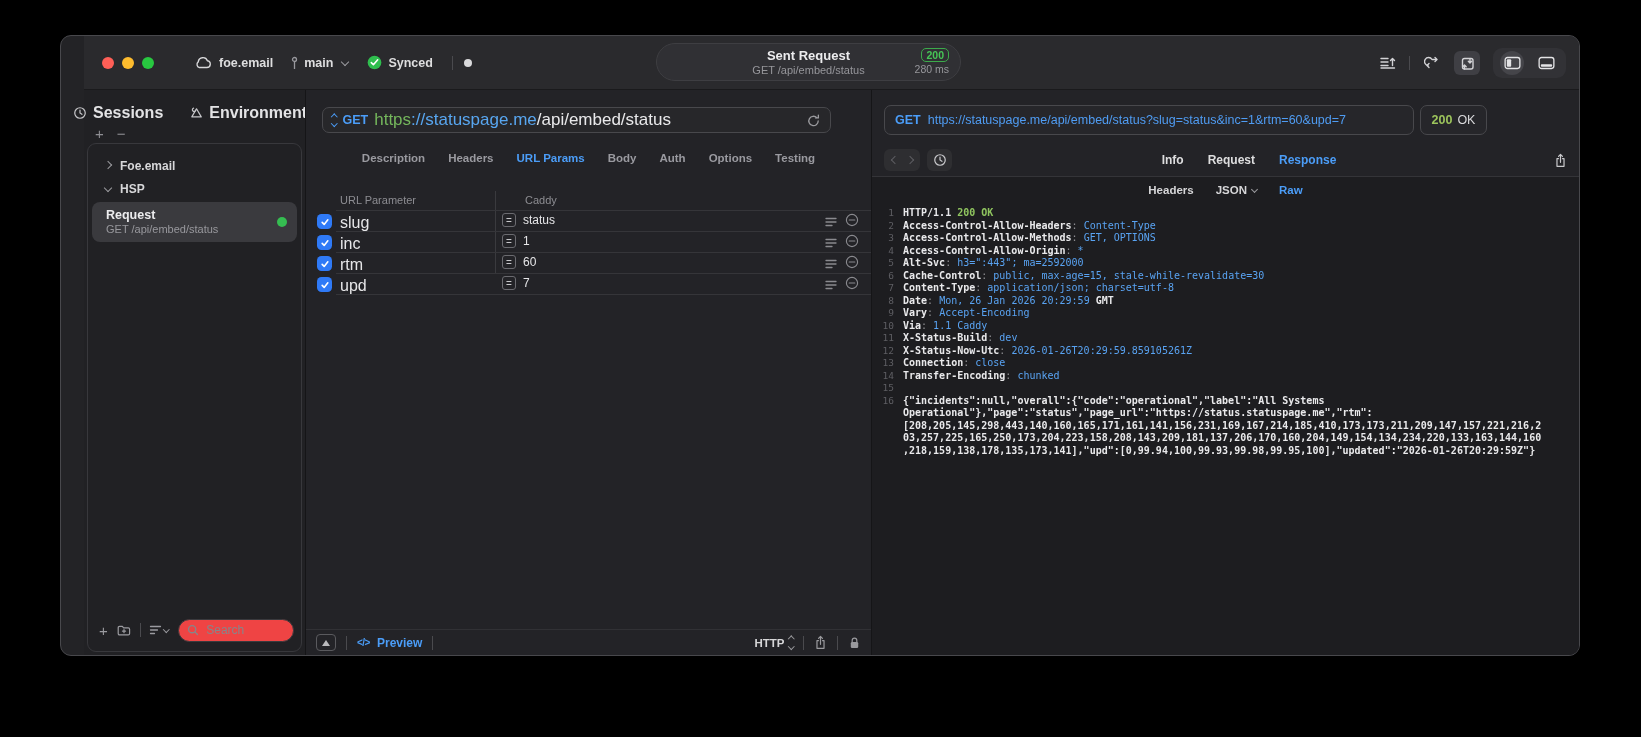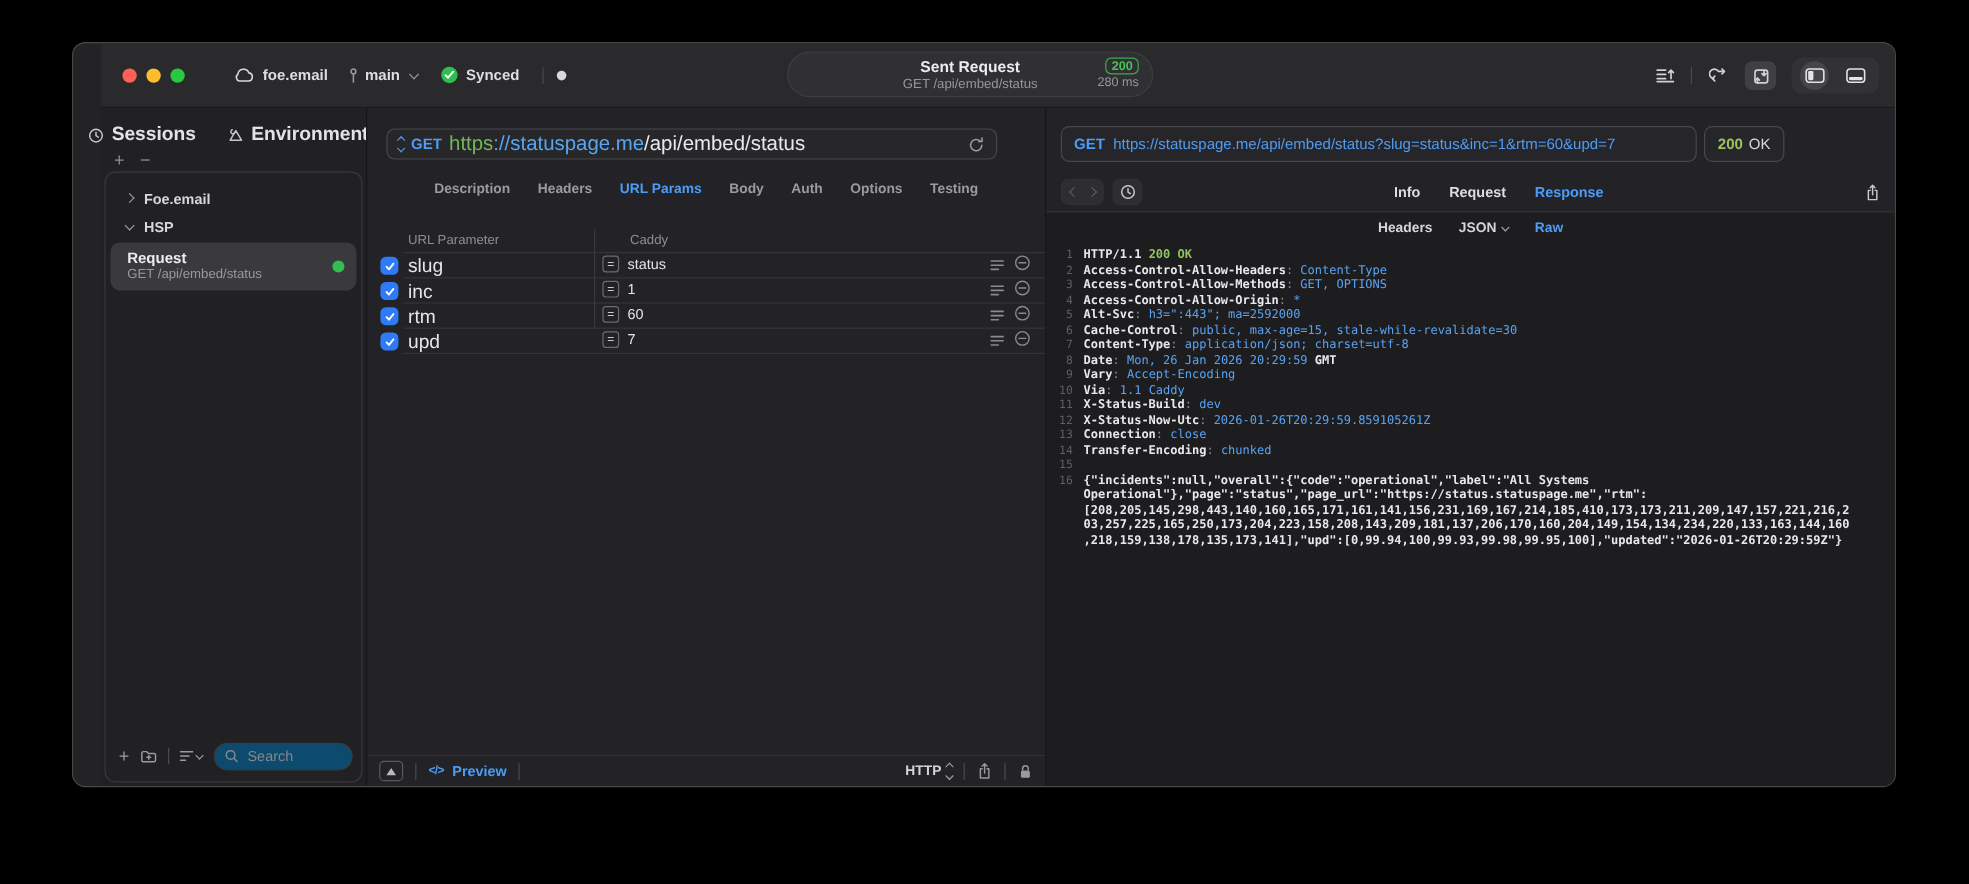--- a/index.html
+++ b/index.html
@@ -45,21 +45,21 @@
   .sb-box{flex:1;margin:1px 3px 3px;border:1px solid #38383c;border-radius:9px;display:flex;flex-direction:column;min-height:0;}
   .tree{padding-top:10px;}
   .tree-row{display:flex;align-items:center;gap:9px;padding-left:17px;height:23px;font-size:12px;font-weight:600;color:#d7d7d9;}
   .tree-row .chev{color:#9a9a9e;margin-top:-1px;}
   .req-item{margin:2px 4px 0;background:#3a3a3e;border-radius:8px;padding:5px 12px 6px 14px;position:relative;}
   .req-title{font-size:12.5px;font-weight:700;color:#ececee;line-height:16px;}
   .req-sub{font-size:11px;color:#98989d;line-height:13px;}
   .green-dot{position:absolute;right:10px;top:50%;transform:translateY(-50%);width:10px;height:10px;border-radius:50%;background:#35bd51;}
   .sb-toolbar{margin-top:auto;display:flex;align-items:center;gap:8px;padding:0 7px 5px 11px;height:32px;flex:none;color:#9b9ba0;}
   .sbt{display:flex;align-items:center;gap:2px;font-size:15px;line-height:13px;}
-  .search{flex:1;display:flex;align-items:center;gap:5px;background:#0c4a6e;border:1px solid #3a3a3e;border-radius:12px;height:23px;padding:0 8px;margin-left:2px;box-sizing:border-box;}
+  .search{flex:1;display:flex;align-items:center;gap:5px;background:#ef4444;border:1px solid #3a3a3e;border-radius:12px;height:23px;padding:0 8px;margin-left:2px;box-sizing:border-box;}
   .search svg{flex:none;color:#86868b;}
   .search input{background:transparent;border:none;outline:none;color:#e8e8ea;font-size:12px;width:100%;font-family:inherit;}
   .search input::placeholder{color:#86868b;}
   
   .editor{width:567px;flex:none;background:#232327;border-left:1px solid #151517;border-right:1px solid #151517;display:flex;flex-direction:column;box-sizing:border-box;min-height:0;}
   .url-bar{margin:17px 40px 0 16px;height:26px;flex:none;border:1px solid #48484c;border-radius:7px;background:#27272a;display:flex;align-items:center;padding:0 9px;box-sizing:border-box;gap:6px;}
   .method-arrows,.mini-arrows{display:flex;flex-direction:column;gap:2px;}
   .method-arrows{color:#4b9df8;}
   .mini-arrows{color:#9a9a9e;}
   .method{color:#4b9df8;font-weight:700;font-size:12.5px;}

